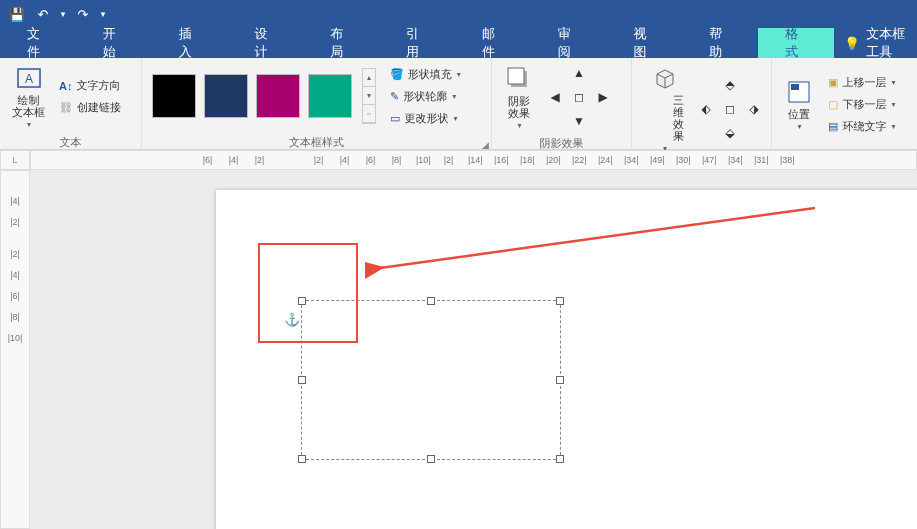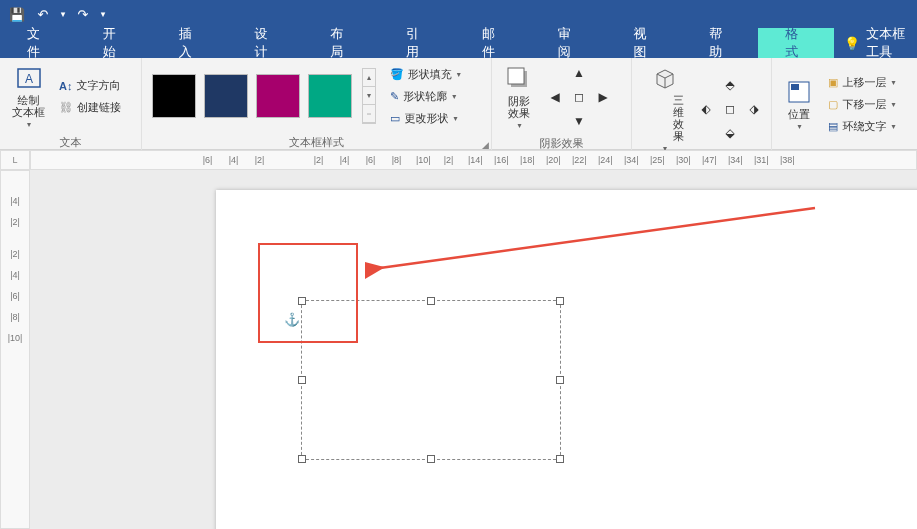--- a/index.html
+++ b/index.html
@@ -246,21 +246,21 @@
       <span>|8|</span>
       <span>|10|</span>
       <span>|2|</span>
       <span>|14|</span>
       <span>|16|</span>
       <span>|18|</span>
       <span>|20|</span>
       <span>|22|</span>
       <span>|24|</span>
       <span>|34|</span>
-      <span>|25|</span>
+      <span>|49|</span>
       <span>|30|</span>
       <span>|47|</span>
       <span>|34|</span>
       <span>|31|</span>
       <span>|38|</span>
   </div>
 </div>
 
 <div class="workarea">
   <div class="ruler-v">

